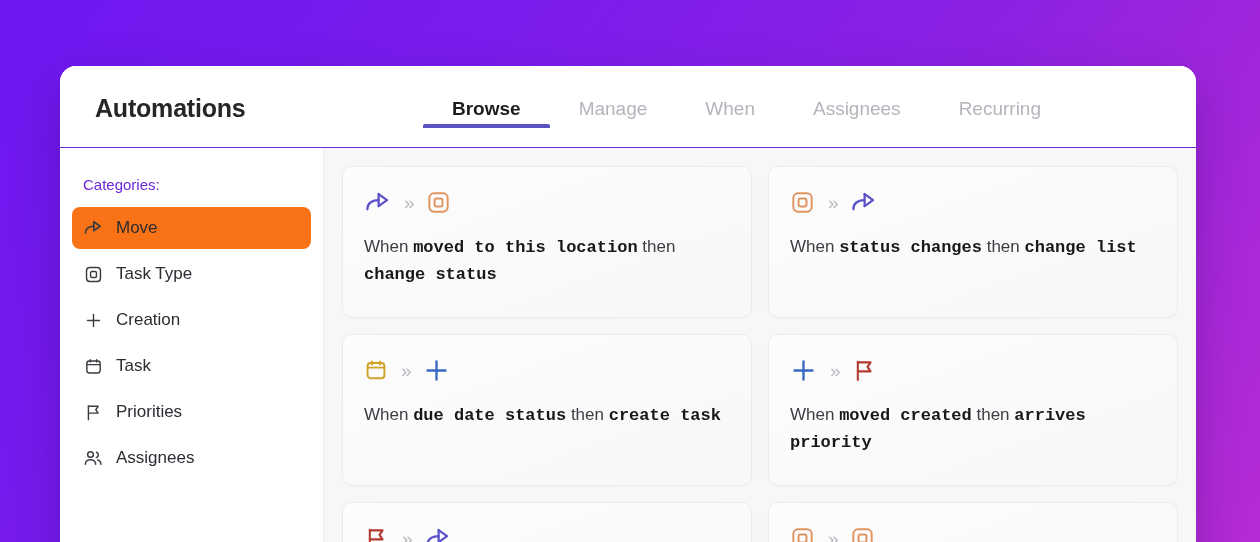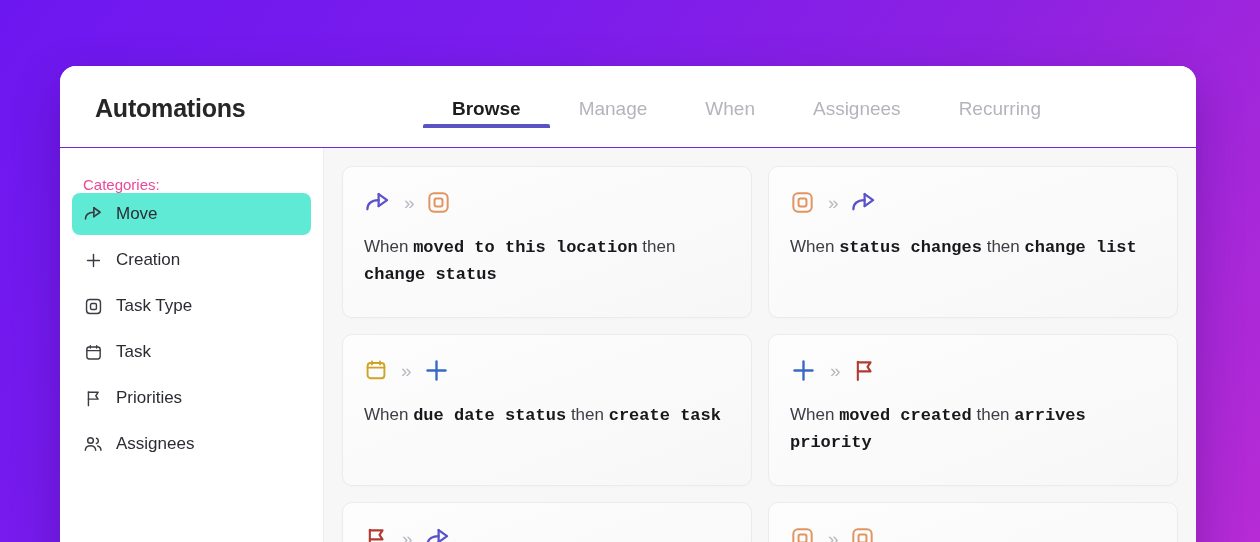--- a/index.html
+++ b/index.html
@@ -101,37 +101,38 @@
   
   .sidebar {
     flex: 0 0 264px;
     background: #ffffff;
     border-right: 1px solid #ececf0;
     padding: 28px 12px 0 12px;
   }
 
   .categories-label {
     font-size: 15px;
-    color: #ec4899;
+    color: #6d28d9;
     padding: 0 11px;
+    margin-bottom: 14px;
   }
 
   .cat-item {
     display: flex;
     align-items: center;
     gap: 13px;
     height: 42px;
     padding: 0 11px;
     border-radius: 8px;
     cursor: pointer;
     margin-bottom: 4px;
   }
 
   .cat-item.selected {
-    background: #5eead4;
+    background: #f97316;
   }
 
   .cat-icon {
     width: 20px;
     height: 20px;
     flex: 0 0 20px;
     display: flex;
     align-items: center;
     justify-content: center;
     color: #3b3b42;
@@ -223,36 +224,36 @@
               <polyline points="13 4.5 20.5 9.9 13 15.2"></polyline>
               <path d="M13 4.5v10.7"></path>
             </svg>
         </span>
         <span class="cat-label">Move</span>
       </div>
 
 
       <div class="cat-item">
         <span class="cat-icon">
+          <svg class="ico" width="19" height="19" viewBox="0 0 24 24" fill="none" stroke="currentColor" stroke-width="1.8">
+              <rect x="3.2" y="3.2" width="17.6" height="17.6" rx="4"></rect>
+              <rect x="8.3" y="8.3" width="7.4" height="7.4" rx="1.6"></rect>
+            </svg>
+        </span>
+        <span class="cat-label">Task Type</span>
+      </div>
+
+      <div class="cat-item">
+        <span class="cat-icon">
           <svg class="ico" width="19" height="19" viewBox="0 0 24 24" fill="none" stroke="currentColor" stroke-width="1.8" stroke-linecap="round">
               <line x1="12" y1="4.5" x2="12" y2="19.5"></line>
               <line x1="4.5" y1="12" x2="19.5" y2="12"></line>
             </svg>
         </span>
         <span class="cat-label">Creation</span>
-      </div>
-
-      <div class="cat-item">
-        <span class="cat-icon">
-          <svg class="ico" width="19" height="19" viewBox="0 0 24 24" fill="none" stroke="currentColor" stroke-width="1.8">
-              <rect x="3.2" y="3.2" width="17.6" height="17.6" rx="4"></rect>
-              <rect x="8.3" y="8.3" width="7.4" height="7.4" rx="1.6"></rect>
-            </svg>
-        </span>
-        <span class="cat-label">Task Type</span>
       </div>
 
       <div class="cat-item">
         <span class="cat-icon">
           <svg class="ico" width="19" height="19" viewBox="0 0 24 24" fill="none" stroke="currentColor" stroke-width="1.8" stroke-linecap="round">
               <rect x="3.6" y="5" width="16.8" height="15.2" rx="3"></rect>
               <line x1="3.6" y1="9.6" x2="20.4" y2="9.6"></line>
               <line x1="8" y1="3.4" x2="8" y2="6.4"></line>
               <line x1="16" y1="3.4" x2="16" y2="6.4"></line>
             </svg>

